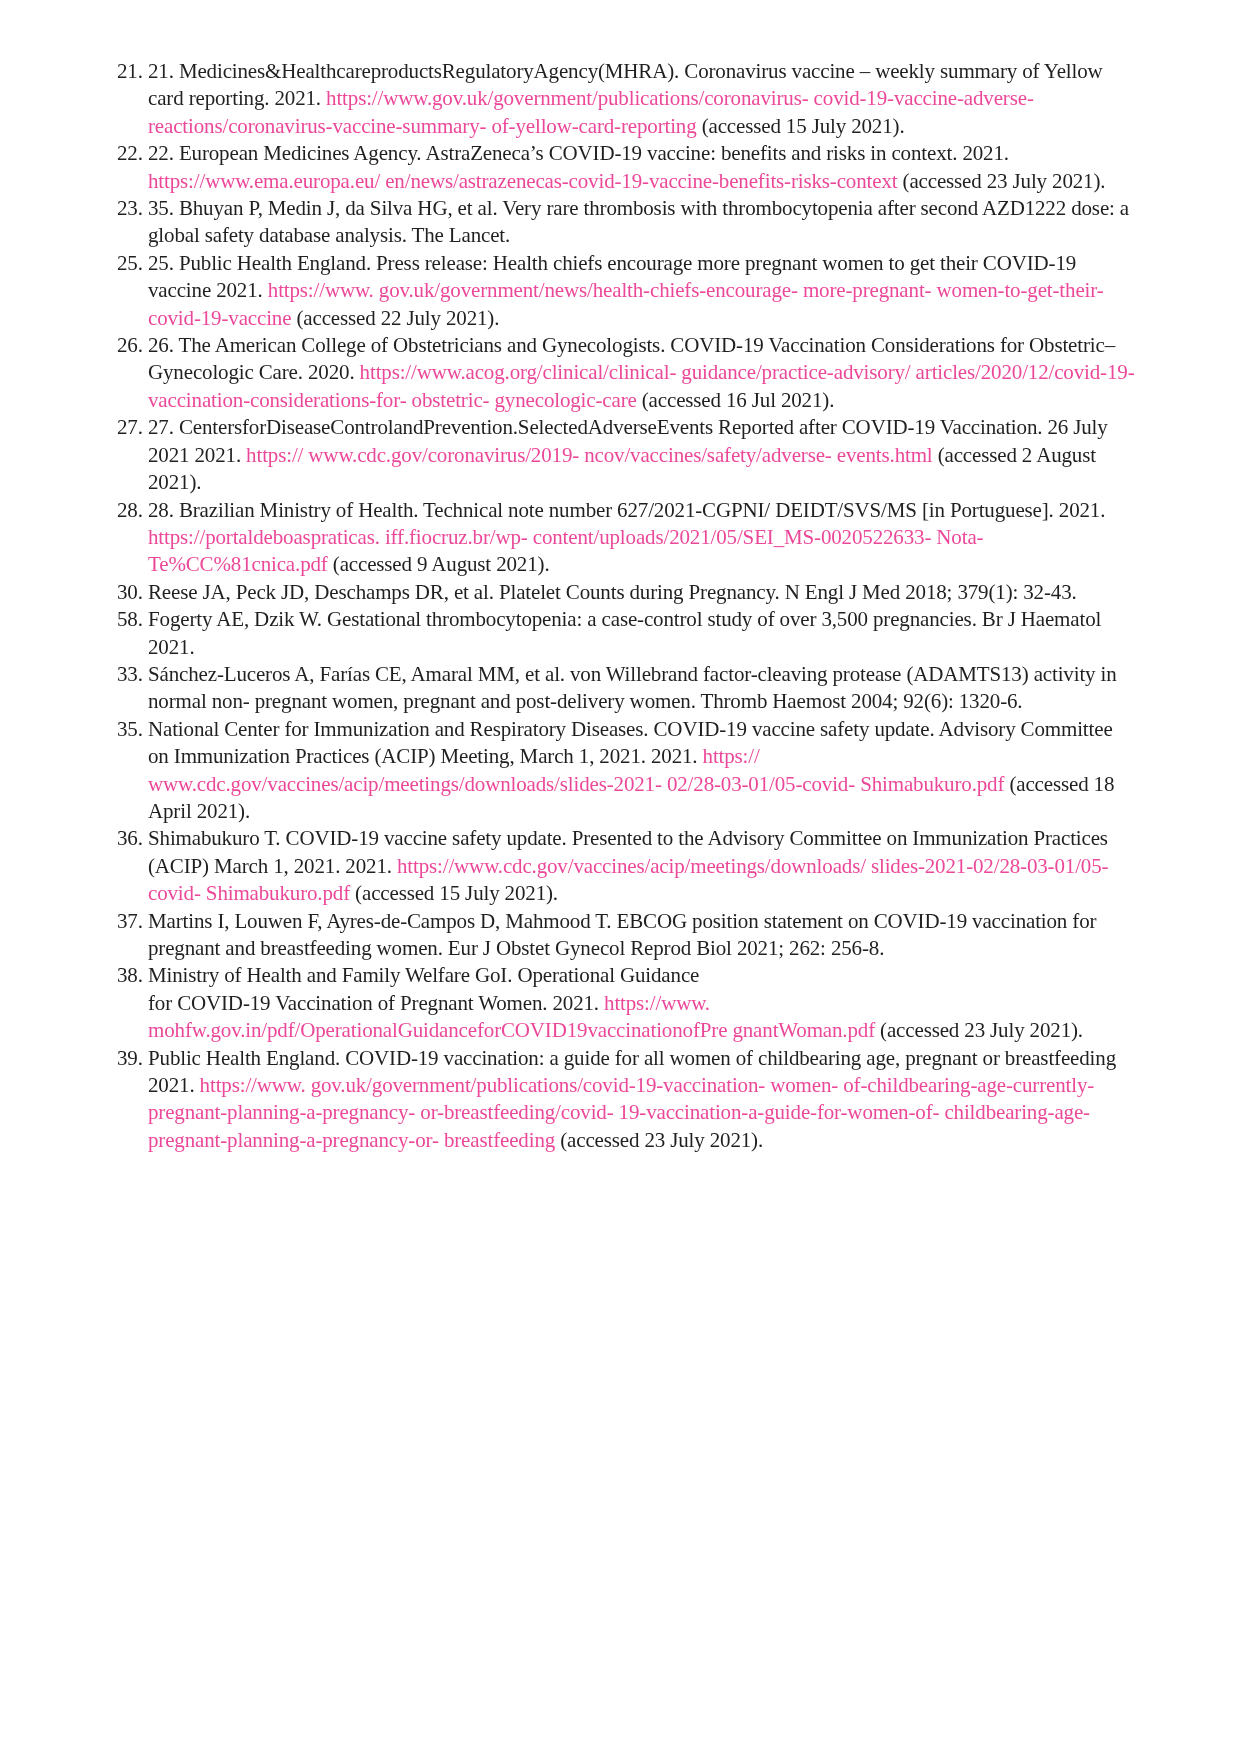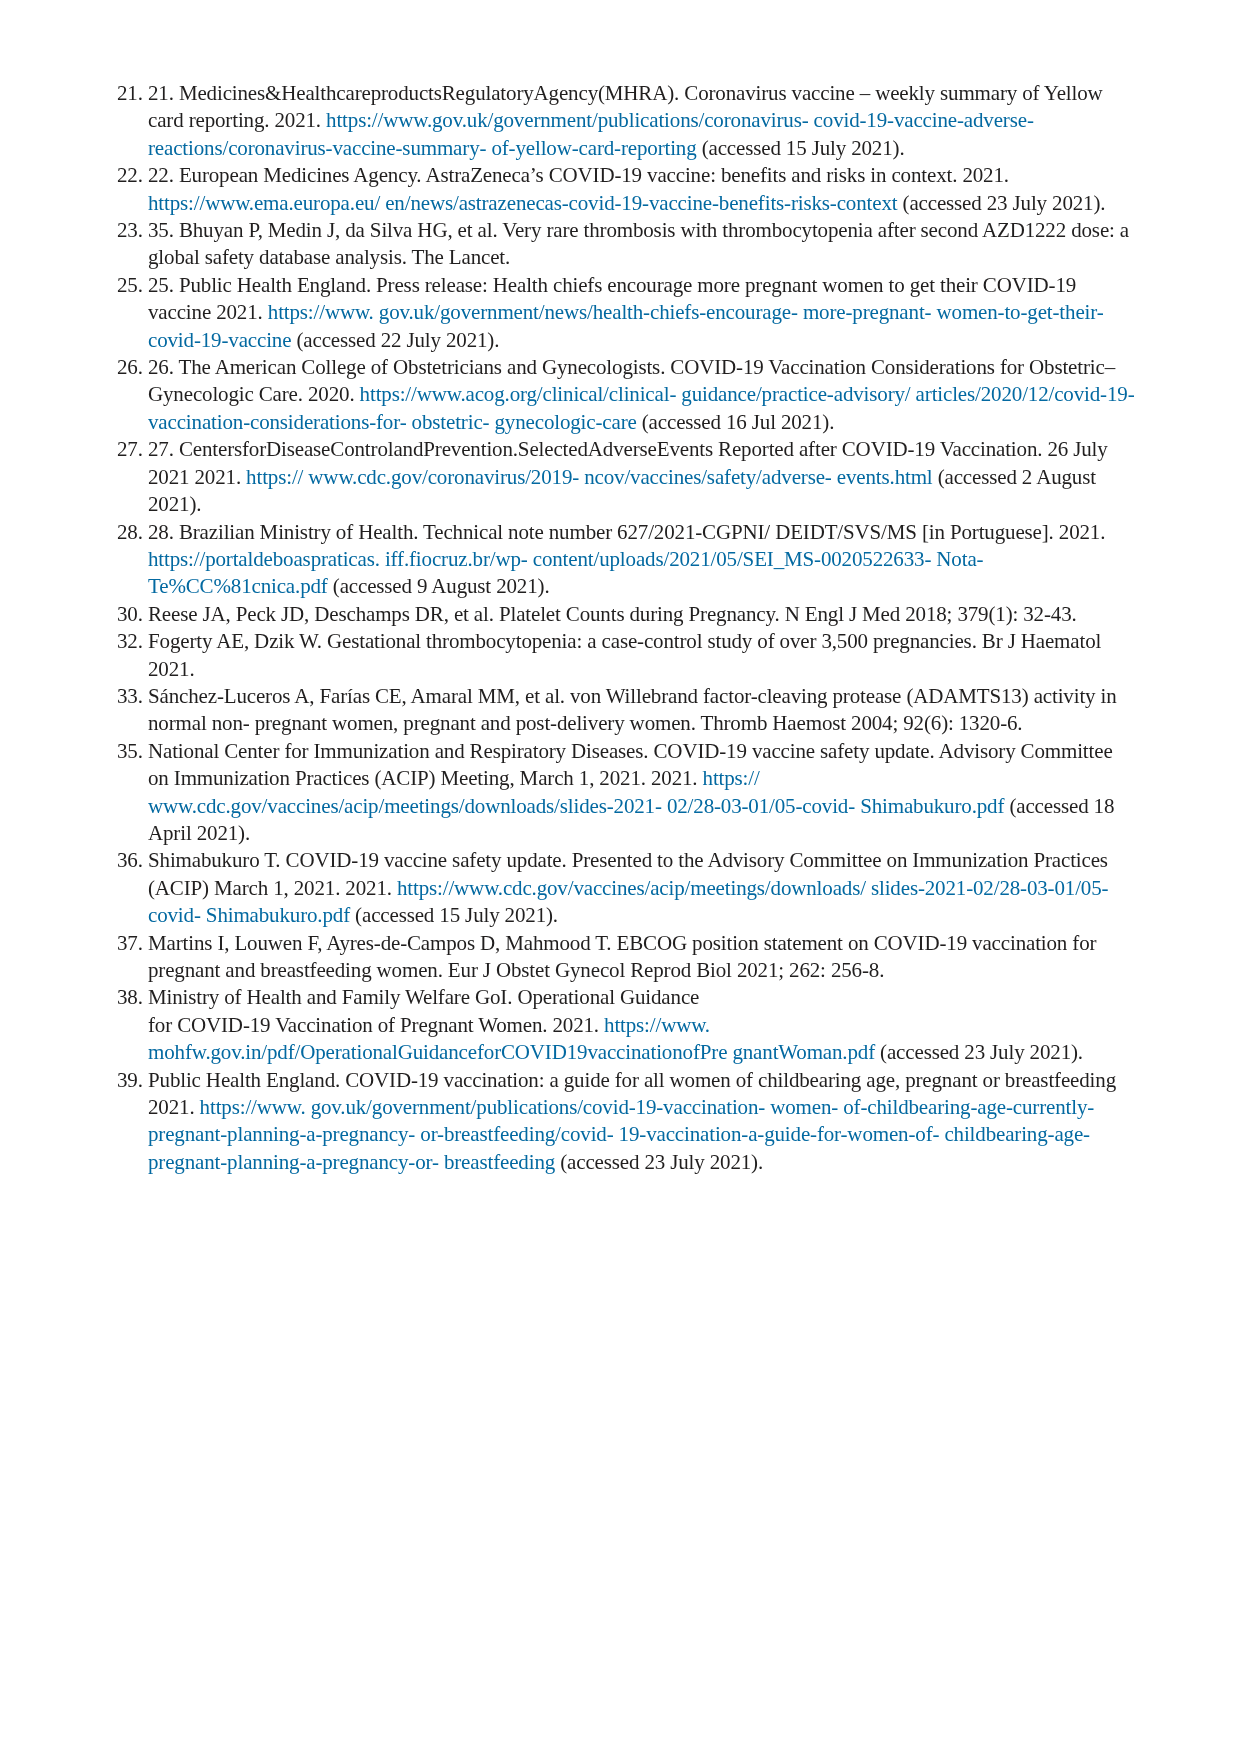--- a/index.html
+++ b/index.html
@@ -6,21 +6,21 @@
     margin: 0;
     padding: 0;
     background: #ffffff;
   }
   .page {
     position: relative;
     box-sizing: border-box;
     width: 1240px;
     min-height: 1755px;
     background: #ffffff;
-    padding: 80px 104px 40px 117px;
+    padding: 58px 104px 40px 117px;
     font-family: "Liberation Serif", "DejaVu Serif", serif;
     color: #211f1f;
   }
   ol.refs {
     list-style: none;
     margin: 0;
     padding: 0;
     font-size: 21px;
     line-height: 27.4px;
     letter-spacing: -0.15px;
@@ -30,39 +30,39 @@
     position: relative;
     padding-left: 31px;
   }
   .ref-num {
     position: absolute;
     left: 0;
     top: 0;
     white-space: nowrap;
   }
   .ref-link {
-    color: #0369a1;
+    color: #ec4899;
     text-decoration: none;
     cursor: pointer;
   }
 </style>
 </head>
 <body>
 
 <main class="page">
   <ol class="refs">
       <li><span class="ref-num">21.</span><span class="ref-body"><span>21. Medicines&amp;HealthcareproductsRegulatoryAgency(MHRA). Coronavirus vaccine – weekly summary of Yellow card reporting. 2021. </span><a class="ref-link" href="#">https://www.gov.uk/government/publications/coronavirus- covid-19-vaccine-adverse-reactions/coronavirus-vaccine-summary- of-yellow-card-reporting</a><span> (accessed 15 July 2021).</span></span></li>
       <li><span class="ref-num">22.</span><span class="ref-body"><span>22. European Medicines Agency. AstraZeneca’s COVID-19 vaccine: benefits and risks in context. 2021. </span><a class="ref-link" href="#">https://www.ema.europa.eu/ en/news/astrazenecas-covid-19-vaccine-benefits-risks-context</a><span> (accessed 23 July 2021).</span></span></li>
       <li><span class="ref-num">23.</span><span class="ref-body"><span>35. Bhuyan P, Medin J, da Silva HG, et al. Very rare thrombosis with thrombocytopenia after second AZD1222 dose: a global safety database analysis. The Lancet.</span></span></li>
       <li><span class="ref-num">25.</span><span class="ref-body"><span>25. Public Health England. Press release: Health chiefs encourage more pregnant women to get their COVID-19 vaccine 2021. </span><a class="ref-link" href="#">https://www. gov.uk/government/news/health-chiefs-encourage- more-pregnant- women-to-get-their-covid-19-vaccine</a><span> (accessed 22 July 2021).</span></span></li>
       <li><span class="ref-num">26.</span><span class="ref-body"><span>26. The American College of Obstetricians and Gynecologists. COVID-19 Vaccination Considerations for Obstetric–Gynecologic Care. 2020. </span><a class="ref-link" href="#">https://www.acog.org/clinical/clinical- guidance/practice-advisory/ articles/2020/12/covid-19-vaccination-considerations-for- obstetric- gynecologic-care</a><span> (accessed 16 Jul 2021).</span></span></li>
       <li><span class="ref-num">27.</span><span class="ref-body"><span>27. CentersforDiseaseControlandPrevention.SelectedAdverseEvents Reported after COVID-19 Vaccination. 26 July 2021 2021. </span><a class="ref-link" href="#">https:// www.cdc.gov/coronavirus/2019- ncov/vaccines/safety/adverse- events.html</a><span> (accessed 2 August 2021).</span></span></li>
       <li><span class="ref-num">28.</span><span class="ref-body"><span>28. Brazilian Ministry of Health. Technical note number 627/2021-CGPNI/ DEIDT/SVS/MS [in Portuguese]. 2021. </span><a class="ref-link" href="#">https://portaldeboaspraticas. iff.fiocruz.br/wp- content/uploads/2021/05/SEI_MS-0020522633- Nota-Te%CC%81cnica.pdf</a><span> (accessed 9 August 2021).</span></span></li>
       <li><span class="ref-num">30.</span><span class="ref-body"><span>Reese JA, Peck JD, Deschamps DR, et al. Platelet Counts during Pregnancy. N Engl J Med 2018; 379(1): 32-43.</span></span></li>
-      <li><span class="ref-num">32.</span><span class="ref-body"><span>Fogerty AE, Dzik W. Gestational thrombocytopenia: a case-control study of over 3,500 pregnancies. Br J Haematol 2021.</span></span></li>
+      <li><span class="ref-num">58.</span><span class="ref-body"><span>Fogerty AE, Dzik W. Gestational thrombocytopenia: a case-control study of over 3,500 pregnancies. Br J Haematol 2021.</span></span></li>
       <li><span class="ref-num">33.</span><span class="ref-body"><span>Sánchez-Luceros A, Farías CE, Amaral MM, et al. von Willebrand factor-cleaving protease (ADAMTS13) activity in normal non- pregnant women, pregnant and post-delivery women. Thromb Haemost 2004; 92(6): 1320-6.</span></span></li>
       <li><span class="ref-num">35.</span><span class="ref-body"><span>National Center for Immunization and Respiratory Diseases. COVID-19 vaccine safety update. Advisory Committee on Immunization Practices (ACIP) Meeting, March 1, 2021. 2021. </span><a class="ref-link" href="#">https:// www.cdc.gov/vaccines/acip/meetings/downloads/slides-2021- 02/28-03-01/05-covid- Shimabukuro.pdf</a><span> (accessed 18 April 2021).</span></span></li>
       <li><span class="ref-num">36.</span><span class="ref-body"><span>Shimabukuro T. COVID-19 vaccine safety update. Presented to the Advisory Committee on Immunization Practices (ACIP) March 1, 2021. 2021. </span><a class="ref-link" href="#">https://www.cdc.gov/vaccines/acip/meetings/downloads/ slides-2021-02/28-03-01/05-covid- Shimabukuro.pdf</a><span> (accessed 15 July 2021).</span></span></li>
       <li><span class="ref-num">37.</span><span class="ref-body"><span>Martins I, Louwen F, Ayres-de-Campos D, Mahmood T. EBCOG position statement on COVID-19 vaccination for pregnant and breastfeeding women. Eur J Obstet Gynecol Reprod Biol 2021; 262: 256-8.</span></span></li>
       <li><span class="ref-num">38.</span><span class="ref-body"><span>Ministry of Health and Family Welfare GoI. Operational Guidance</span><br><span>for COVID-19 Vaccination of Pregnant Women. 2021. </span><a class="ref-link" href="#">https://www. mohfw.gov.in/pdf/OperationalGuidanceforCOVID19vaccinationofPre gnantWoman.pdf</a><span> (accessed 23 July 2021).</span></span></li>
       <li><span class="ref-num">39.</span><span class="ref-body"><span>Public Health England. COVID-19 vaccination: a guide for all women of childbearing age, pregnant or breastfeeding 2021. </span><a class="ref-link" href="#">https://www. gov.uk/government/publications/covid-19-vaccination- women- of-childbearing-age-currently-pregnant-planning-a-pregnancy- or-breastfeeding/covid- 19-vaccination-a-guide-for-women-of- childbearing-age-pregnant-planning-a-pregnancy-or- breastfeeding</a><span> (accessed 23 July 2021).</span></span></li>
     </ol>
 </main>
 
 </body></html>

